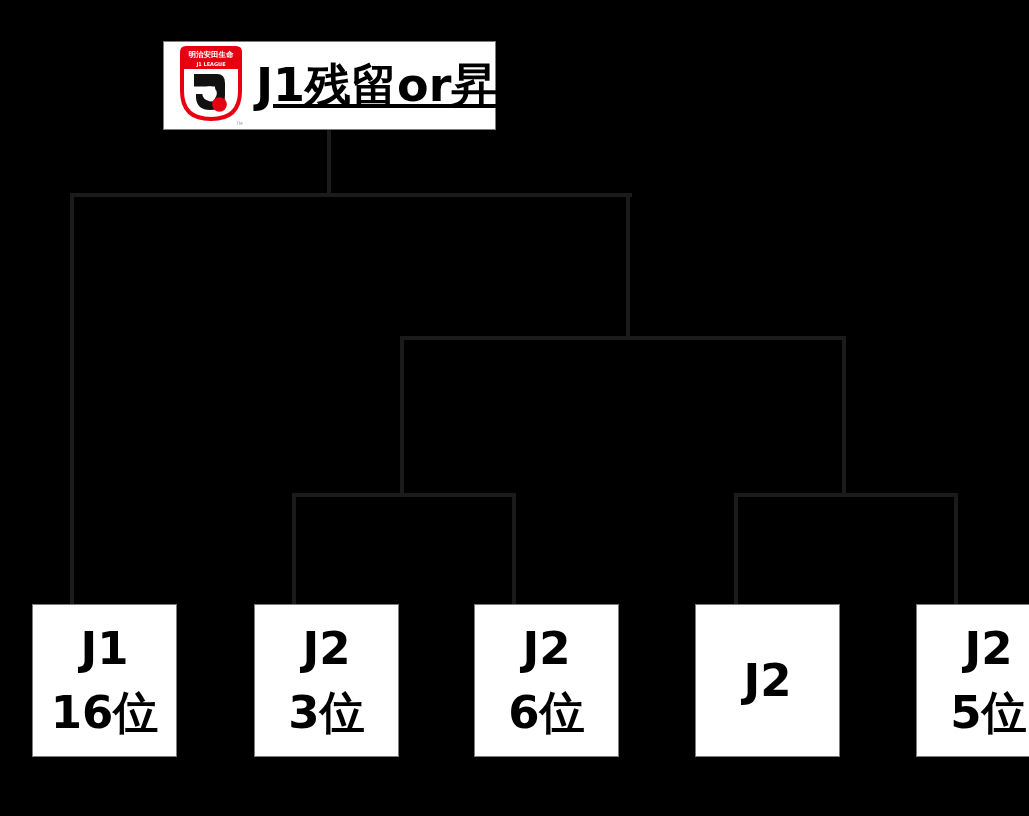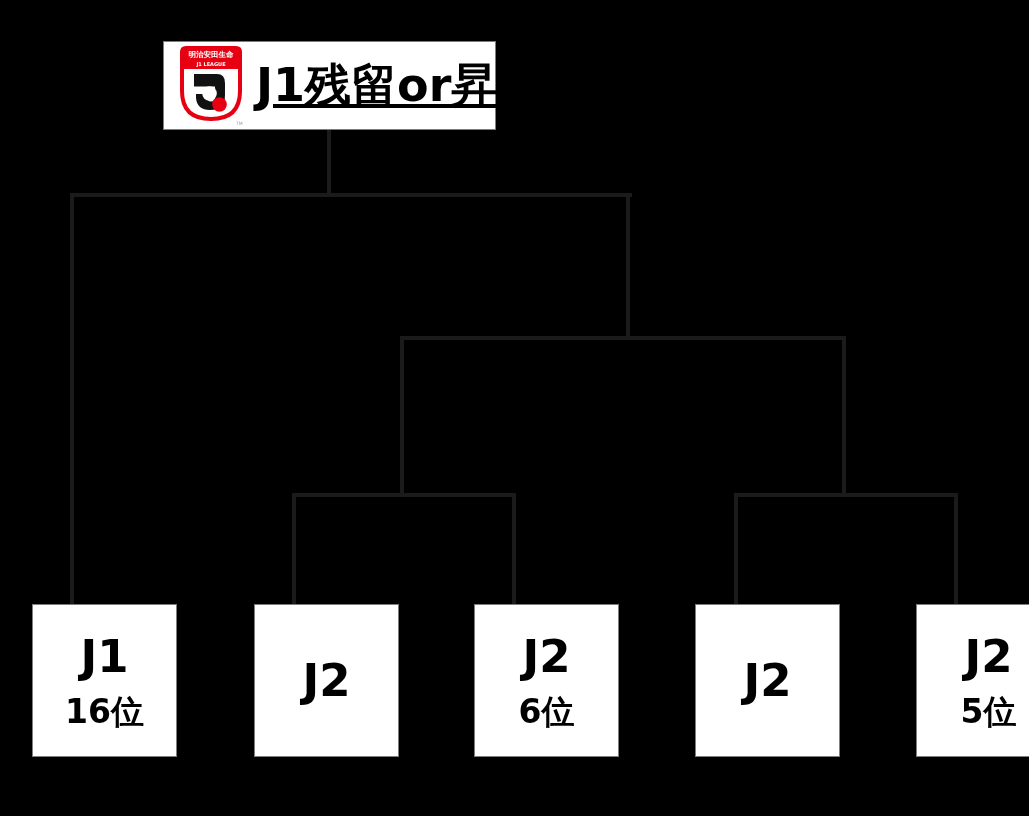--- a/index.html
+++ b/index.html
@@ -47,21 +47,21 @@
     background:var(--box-bg);
     border:1px solid var(--box-border);
     display:flex;flex-direction:column;
     align-items:center;justify-content:center;
     color:var(--text);
     font-weight:700;
     line-height:1.42;
     margin-left:32px;
   }
   .team-box .league{font-size:45px;}
-  .team-box .rank{font-size:33px;}
+  .team-box .rank{font-size:45px;}
 </style>
 </head>
 <body>
 
 <div class="stage">
 
   <div class="line" style="left:327px;top:130px;width:4px;height:67px;"></div>
   <div class="line" style="left:70px;top:193px;width:562px;height:4px;"></div>
   <div class="line" style="left:70px;top:193px;width:4px;height:445px;"></div>
   <div class="line" style="left:626px;top:193px;width:4px;height:147px;"></div>
@@ -92,20 +92,21 @@
     </svg>
     <span class="title-text">J1残留or昇格</span>
   </div>
 
   <div class="team-box" style="left:0px;">
     <div class="league">J1</div>
     <div class="rank">16位</div>
   </div>
   <div class="team-box" style="left:222px;">
     <div class="league">J2</div>
+    <div class="rank">3位</div>
   </div>
   <div class="team-box" style="left:442px;">
     <div class="league">J2</div>
     <div class="rank">6位</div>
   </div>
   <div class="team-box" style="left:663px;">
     <div class="league">J2</div>
   </div>
   <div class="team-box" style="left:884px;">
     <div class="league">J2</div>

